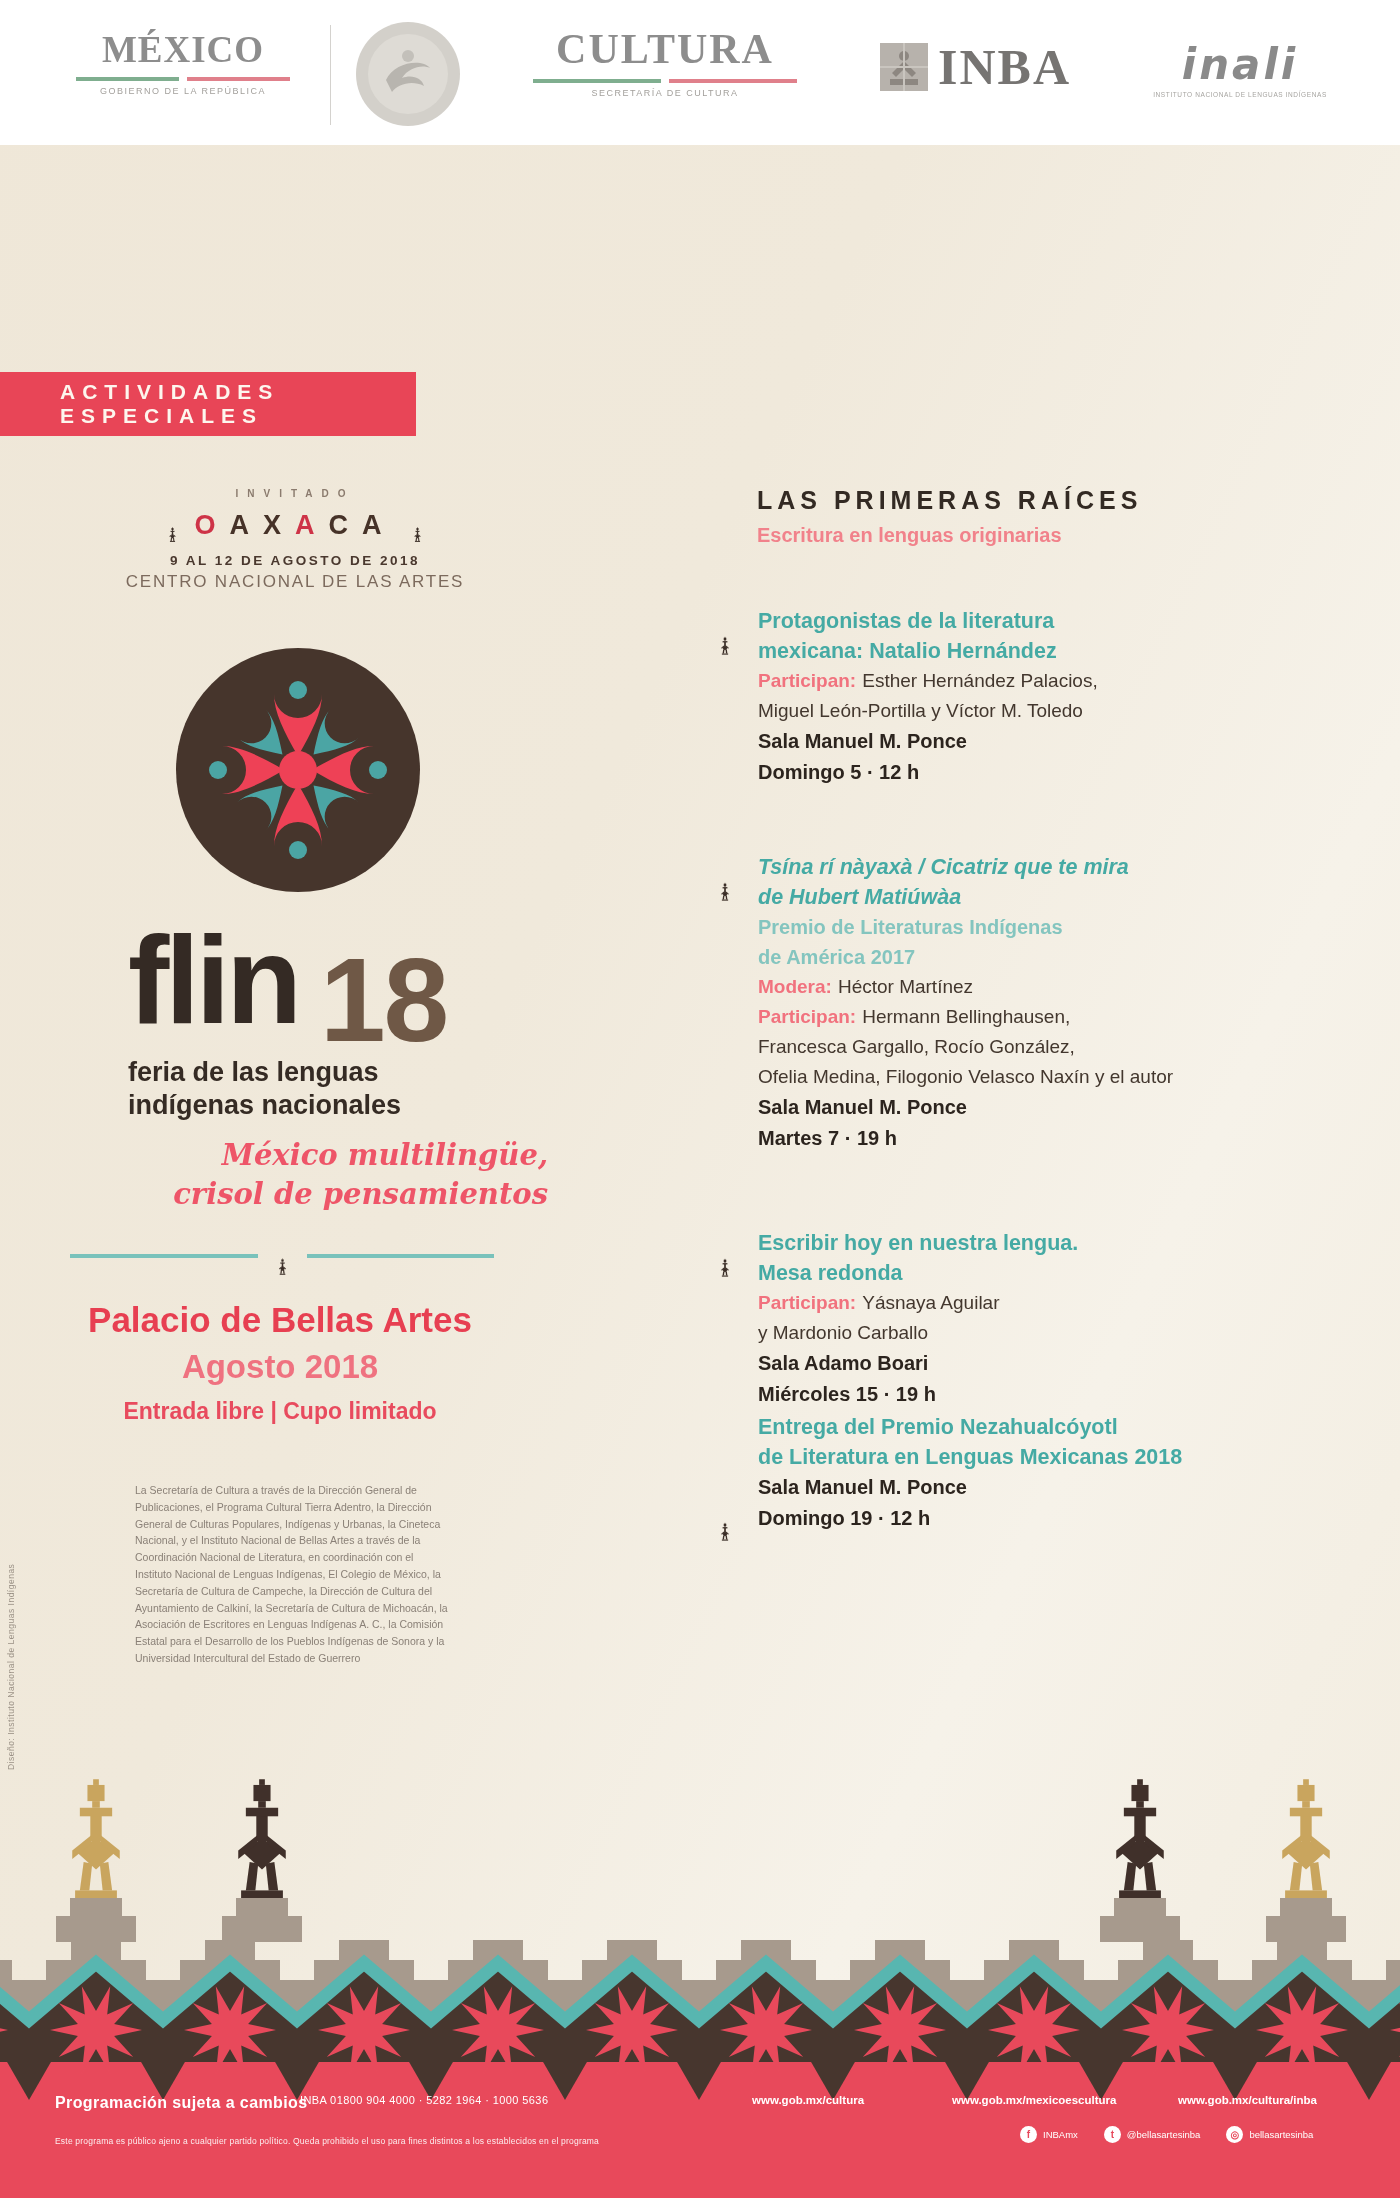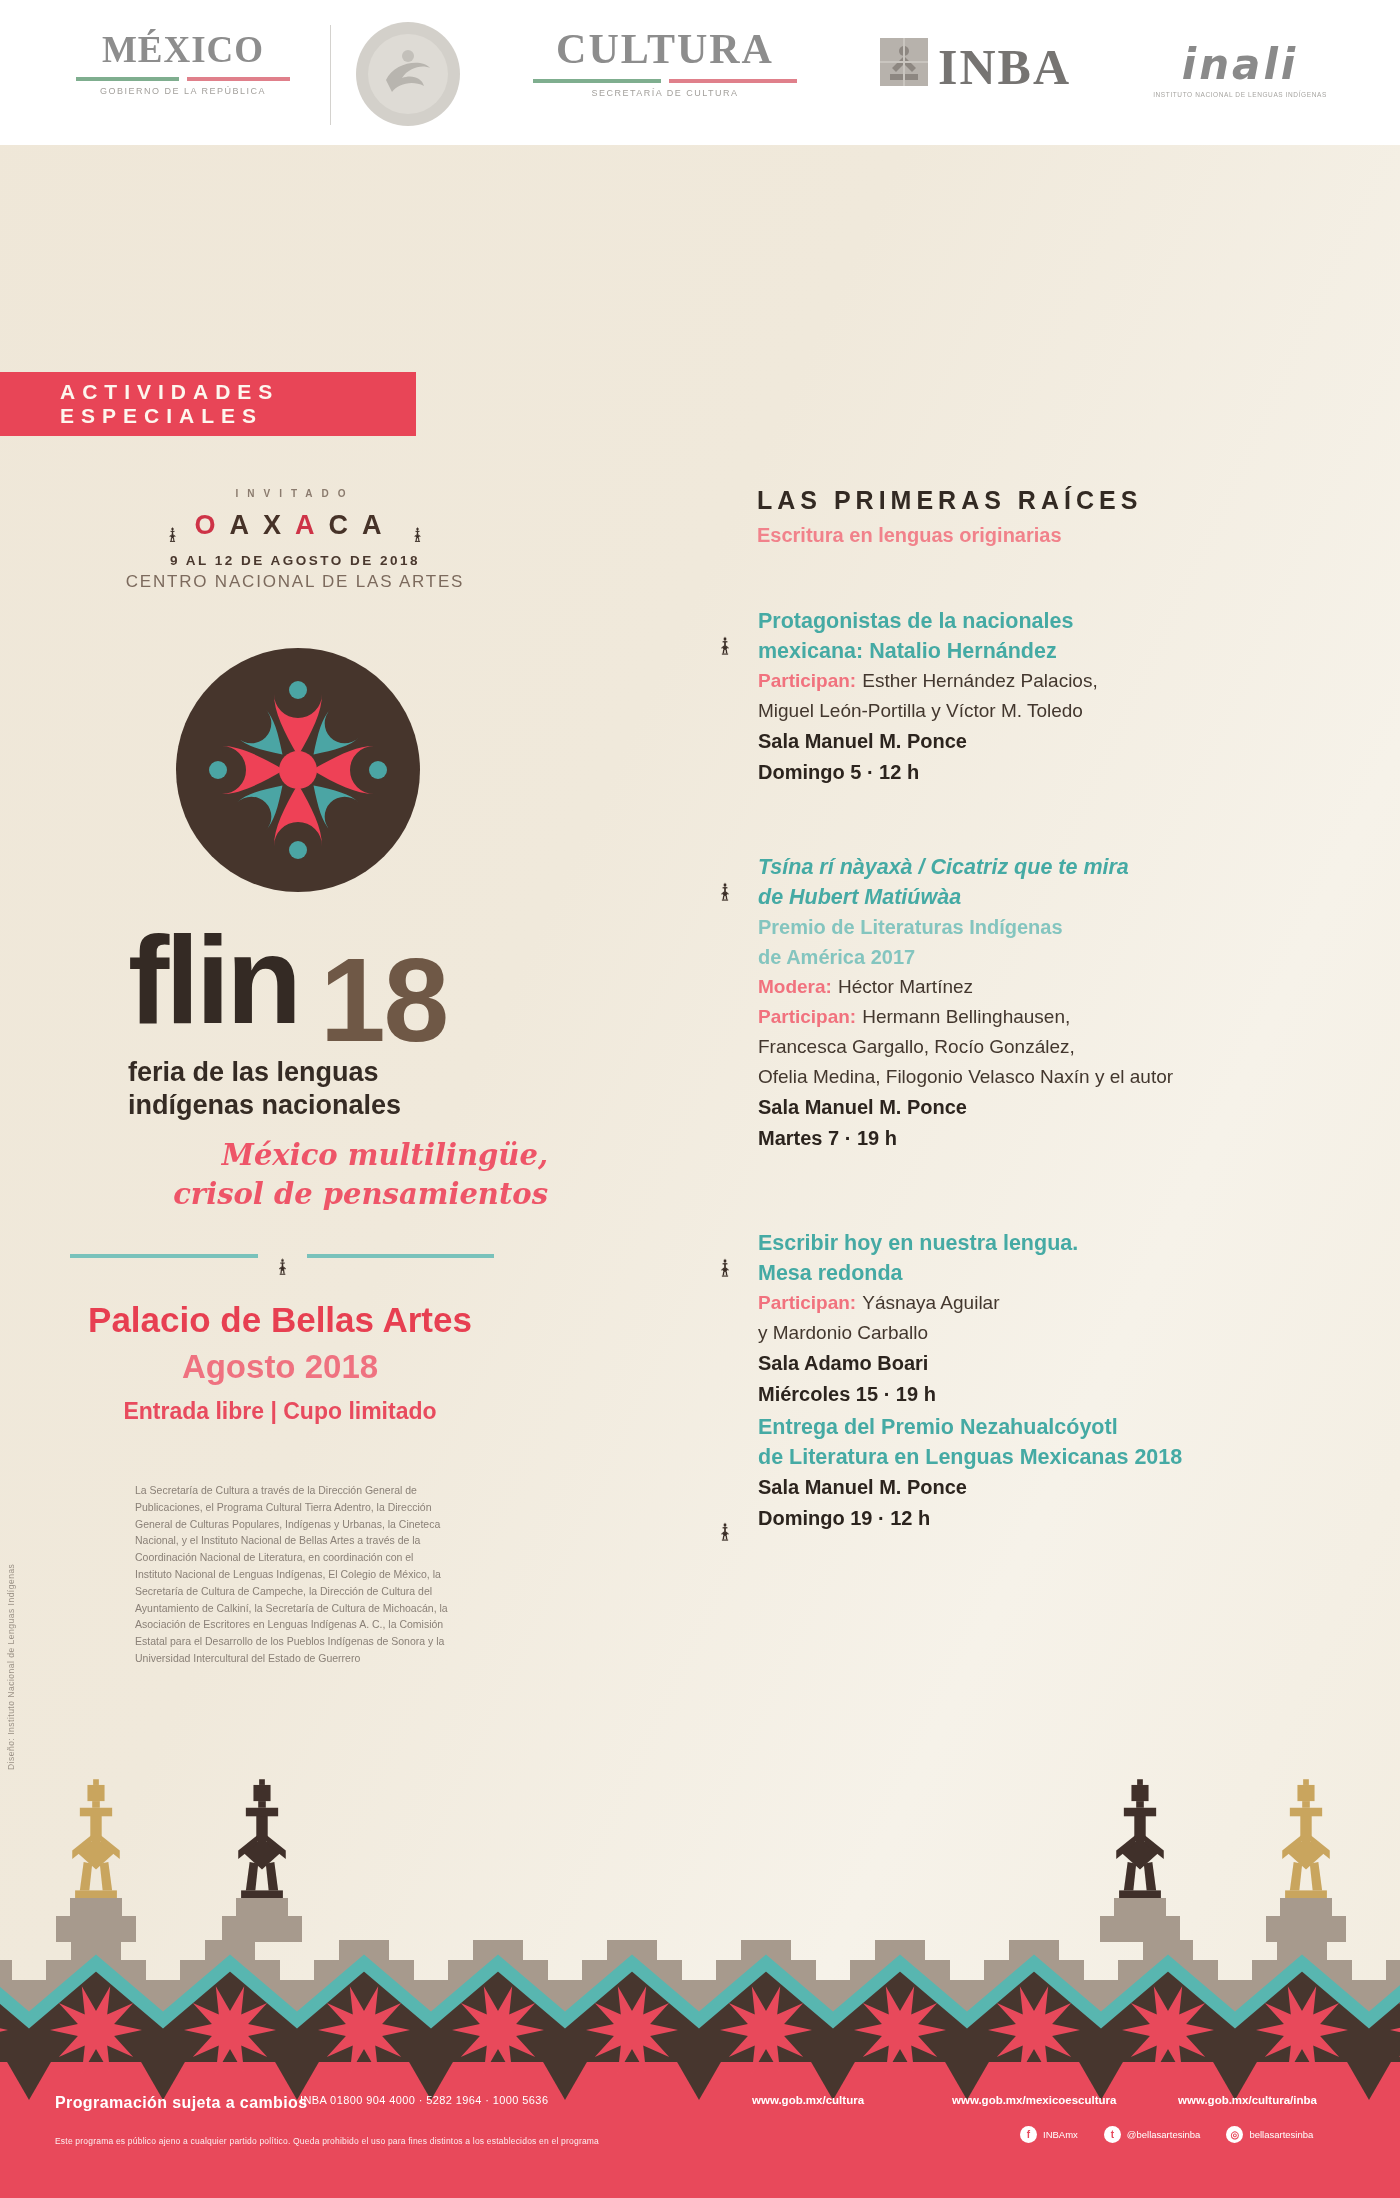--- a/index.html
+++ b/index.html
@@ -16,21 +16,21 @@
   .logo-serif { font-family:"Liberation Serif", serif; color:#8d8d8d; }
   .mx-block { left:58px; top:28px; width:250px; text-align:center; }
   .mx-title { font-size:37px; font-weight:bold; letter-spacing:1px; }
   .tricolor { display:flex; gap:8px; margin:6px 18px 5px 18px; height:4px; }
   .tricolor .g { flex:1; background:#7fae8f; }
   .tricolor .r { flex:1; background:#e0808b; }
   .mx-sub { font-size:9px; letter-spacing:1.5px; color:#a3a09c; }
   .hdr-divider { left:330px; top:25px; width:1px; height:100px; background:#d4d2ce; }
   .cultura-block { left:515px; top:25px; width:300px; text-align:center; }
   .cultura-title { font-size:42px; font-weight:bold; letter-spacing:2px; }
-  .inba-block { left:880px; top:38px; display:flex; align-items:flex-start; gap:10px; }
+  .inba-block { left:880px; top:38px; display:flex; align-items:center; gap:10px; }
   .inba-word { font-size:50px; font-weight:bold; color:#767472; letter-spacing:2px; }
   .inali-block { left:1135px; top:40px; width:210px; text-align:center; }
   .inali-word { font-family:"DejaVu Sans", sans-serif; font-style:italic; font-weight:bold;
                 font-size:42px; color:#8a8a8a; letter-spacing:3px; }
   .inali-sub { margin-top:2px; font-size:6.5px; letter-spacing:0.6px; color:#a6a4a0; }
 
   
   .banner { left:0; top:372px; width:416px; height:64px; background:#e84557;
             display:flex; align-items:center; padding-left:60px; }
   .banner span { color:#fdf6ee; font-size:21px; font-weight:bold; letter-spacing:7px; }
@@ -253,21 +253,21 @@
   <p class="abs credits">La Secretaría de Cultura a través de la Dirección General de Publicaciones, el Programa Cultural Tierra Adentro, la Dirección General de Culturas Populares, Indígenas y Urbanas, la Cineteca Nacional, y el Instituto Nacional de Bellas Artes a través de la Coordinación Nacional de Literatura, en coordinación con el Instituto Nacional de Lenguas Indígenas, El Colegio de México, la Secretaría de Cultura de Campeche, la Dirección de Cultura del Ayuntamiento de Calkiní, la Secretaría de Cultura de Michoacán, la Asociación de Escritores en Lenguas Indígenas A. C., la Comisión Estatal para el Desarrollo de los Pueblos Indígenas de Sonora y la Universidad Intercultural del Estado de Guerrero</p>
   <div class="abs side-note">Diseño: Instituto Nacional de Lenguas Indígenas</div>
 
   <div class="abs prog-title">LAS PRIMERAS RAÍCES</div>
   <div class="abs prog-sub">Escritura en lenguas originarias</div>
 
   <svg class="abs ev-icon" style="left:716px; top:612px;" width="18" height="44" viewBox="-26 -126 52 130">
       <use href="#totem-shape" transform="scale(0.42)"></use>
     </svg>
   <div class="abs event" style="left:758px; top:606px;">
-    <div class="ev-title">Protagonistas de la nacionales
+    <div class="ev-title">Protagonistas de la literatura
 mexicana: Natalio Hernández</div>
     <div class="ev-meta">
       <span class="lbl">Participan:</span><span class="val">Esther Hernández Palacios,
 Miguel León-Portilla y Víctor M. Toledo</span>
     </div>
     <div class="ev-room">Sala Manuel M. Ponce</div>
     <div class="ev-time">Domingo 5 · 12 h</div>
   </div>
 
   <svg class="abs ev-icon" style="left:716px; top:858px;" width="18" height="44" viewBox="-26 -126 52 130">

